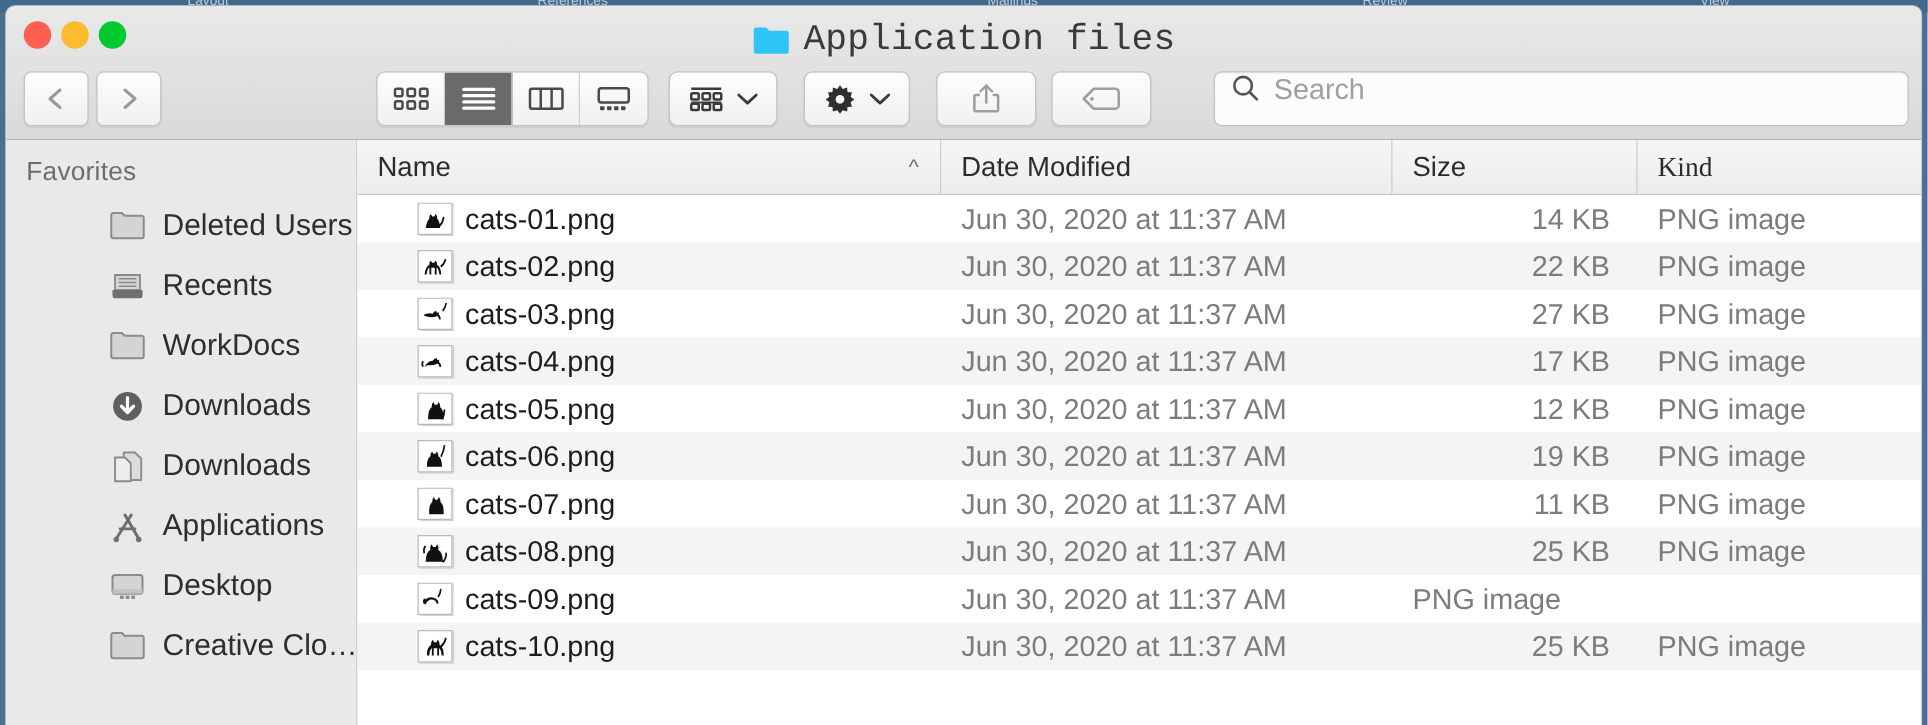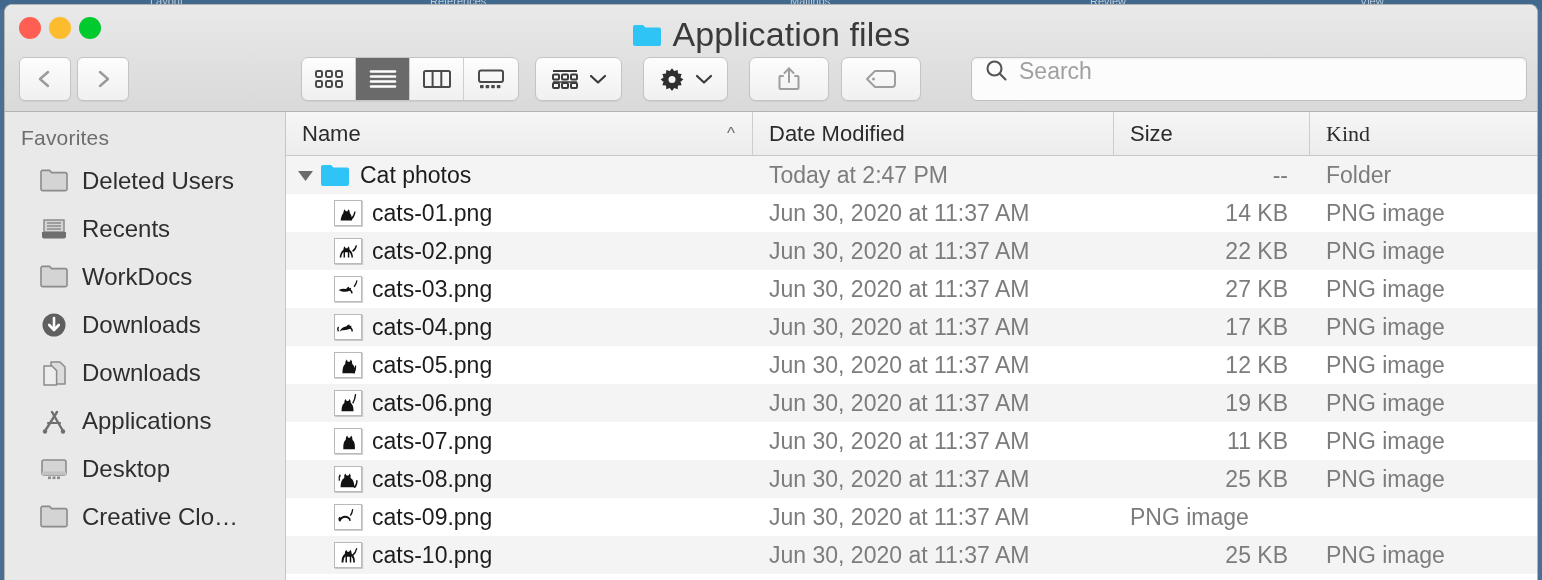--- a/index.html
+++ b/index.html
@@ -64,27 +64,28 @@
   }
   .tl-close  { background: #ff5f52; }
   .tl-min    { background: #fdbc2d; }
   .tl-max    { background: #00ca2e; }
 
   #window-title {
     position: absolute;
     top: 10px; left: 0;
     width: 100%;
     text-align: center;
-    font-size: 34px;
+    font-size: 29px;
     color: #3a3a3a;
     display: flex;
     align-items: center;
     justify-content: center;
     gap: 11px;
     letter-spacing: .1px;
+    font-family: Liberation Mono, monospace;
   }
   .title-folder-icon { width: 30px; height: 24px; flex: 0 0 auto; }
 
   
   #nav-group {
     position: absolute;
     top: 52px; left: 14px;
     display: flex;
     gap: 6px;
   }
@@ -188,20 +189,21 @@
   }
   .side-item {
     display: flex;
     align-items: center;
     gap: 13px;
     height: 48px;
     padding-left: 34px;
     font-size: 24px;
     color: #2e2e2e;
     white-space: nowrap;
+    margin-left: 48px;
   }
   .side-ico { width: 30px; height: 30px; flex: 0 0 auto; display: block; }
 
   
   #content { flex: 1 1 auto; background: #fff; overflow: hidden; position: relative; }
 
   #col-header {
     display: flex;
     height: 44px;
     background: linear-gradient(to bottom, #f6f6f6, #ececec);
@@ -517,36 +519,20 @@
           <span>Date Modified</span>
         </div>
         <div class="col-h col-size">
           <span>Size</span>
         </div>
         <div class="col-h col-kind">
           <span>Kind</span>
         </div>
       </div>
       <div id="rows">
-          <div class="row even">
-            <div class="cell-name">
-              <span class="disclosure">
-                <svg width="19" height="15" viewBox="0 0 19 15">
-                  <polygon points="2,3 17,3 9.5,13" fill="#6b6b6b"></polygon>
-                </svg>
-              </span>
-              <svg class="folder-icon-inline" viewBox="0 0 30 24">
-                <path d="M1 4 a2 2 0 0 1 2-2 h8 l2.4 2.6 H27 a2 2 0 0 1 2 2 V21 a2 2 0 0 1-2 2 H3 a2 2 0 0 1-2-2 Z" fill="#2ec5f6"></path>
-              </svg>
-              <span>Cat photos</span>
-            </div>
-            <div class="cell-date">Today at 2:47 PM</div>
-            <div class="cell-size">--</div>
-            <div class="cell-kind">Folder</div>
-          </div>
           <div class="row odd">
             <div class="cell-name">
               <span class="file-icon-box">
                 <svg width="26" height="24" viewBox="0 0 28 24">
                   <path d="M6 20 q1-6 3-8 q0-3 1.5-4 l1 2 h2 l1-2 q1.5 1 1.5 4 q2 2 2.5 8 z M17 18 q3-3 4-8 l1.2 .7 q-1 6-4.2 8.5 z" fill="#111"></path>
                 </svg>
               </span>
               <span>cats-01.png</span>
             </div>
             <div class="cell-date">Jun 30, 2020 at 11:37 AM</div>

